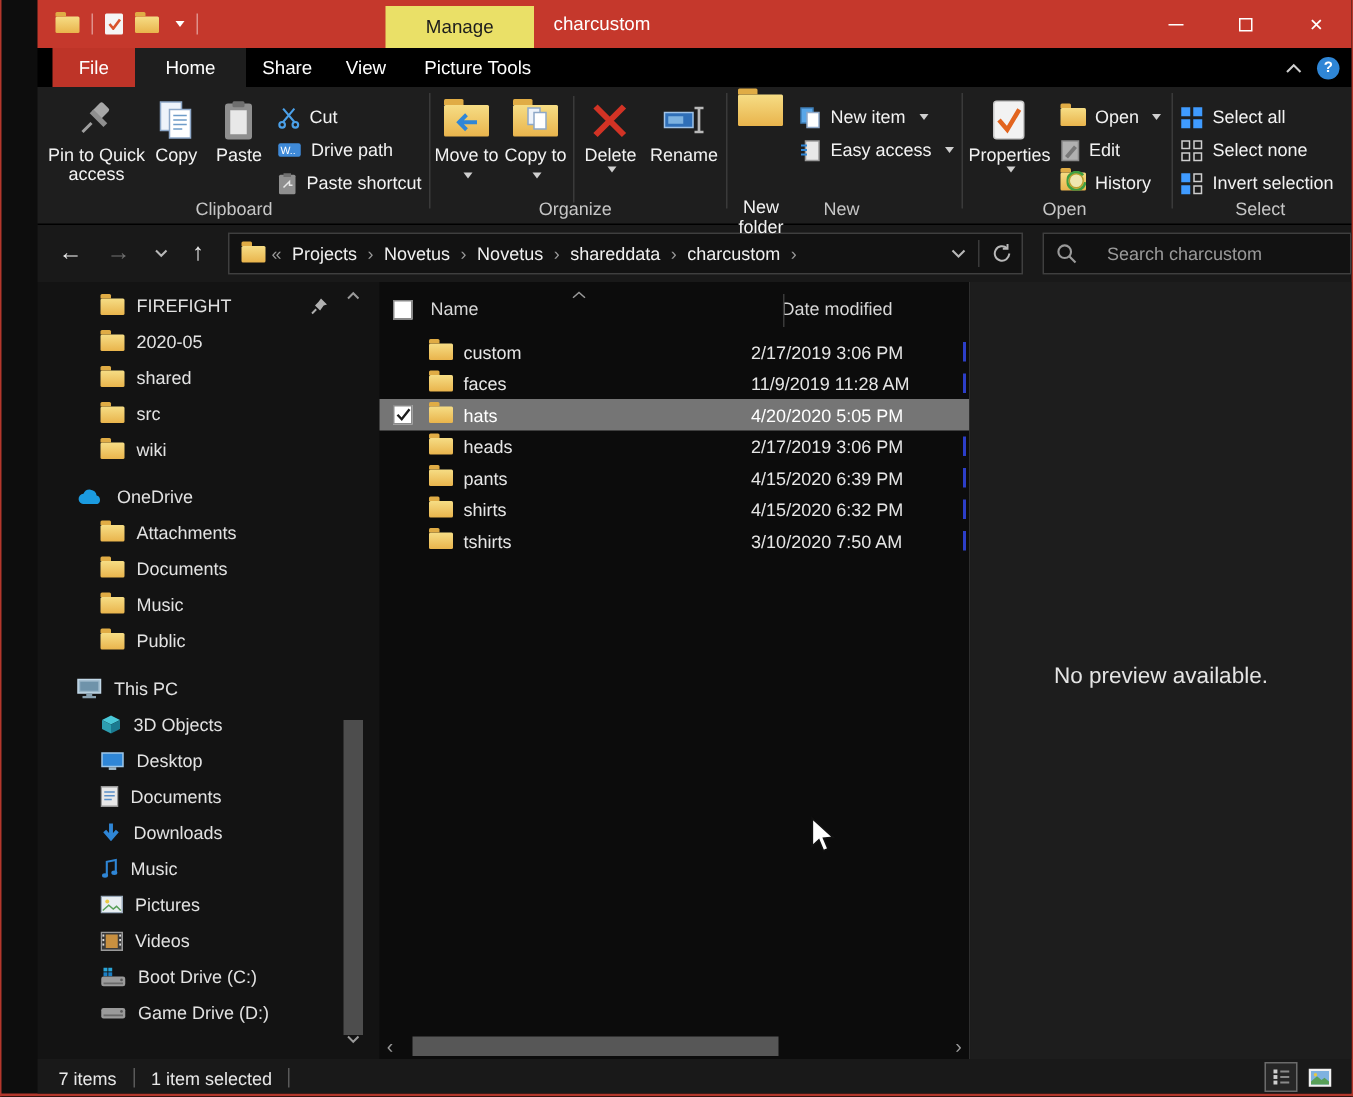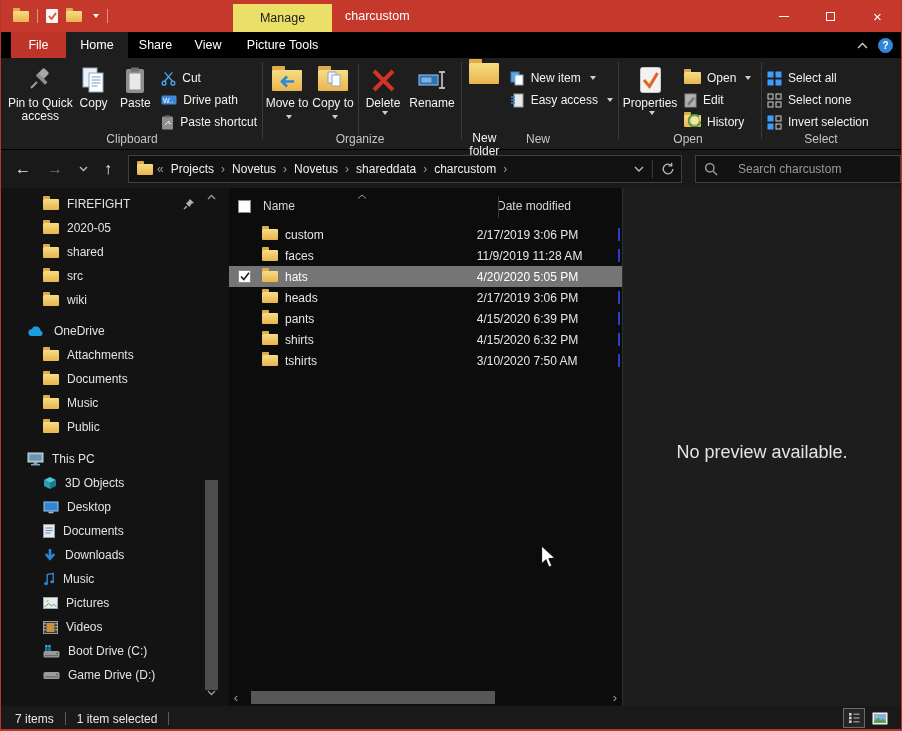--- a/index.html
+++ b/index.html
@@ -1,38 +1,38 @@
 <!DOCTYPE html>
 <html><head>
 <meta charset="utf-8">
 <style>
   * { margin:0; padding:0; box-sizing:border-box; }
   body { background:#000; font-family:"Liberation Sans", sans-serif; }
   .window { position:relative; width:902px; height:731px; background:#0d0d0d; overflow:hidden;
             border-left:1px solid #b4372c; border-right:1px solid #b4372c; border-bottom:2px solid #b4372c;
-            color:#e8e8e8; font-size:12px; }
+            color:#e8e8e8; font-size:12px;padding-left:24px; }
 
   
   .titlebar { position:relative; height:32px; background:#c5382c; display:flex; align-items:center; }
   .qat { display:flex; align-items:center; gap:8px; padding-left:12px; }
   .qat-sep { width:1px; height:14px; background:rgba(255,255,255,.45); }
   .manage-tab { position:absolute; left:232px; top:4px; width:99px; height:28px; background:#eae067;
                 color:#1c1c1c; display:flex; align-items:center; justify-content:center; font-size:12.5px; }
   .win-title { position:absolute; left:344px; top:0; height:32px; display:flex; align-items:center; color:#fff; font-size:12.5px; }
   .win-controls { position:absolute; right:0; top:0; display:flex; height:32px; }
   .win-btn { width:47px; height:32px; display:flex; align-items:center; justify-content:center; color:#fff; }
   .glyph-min { width:10px; height:1px; background:#fff; display:block; }
   .glyph-max { width:9px; height:9px; border:1px solid #fff; display:block; }
   .glyph-close { font-size:15px; line-height:1; }
 
   
   .tabsrow { position:relative; height:26px; background:#000; display:flex; padding-left:10px; }
   .rtab { height:26px; display:flex; align-items:center; justify-content:center; font-size:12.5px; color:#fff; }
   .rtab.file { width:55px; background:#be3428; }
-  .rtab.home { width:62px; background:#1e1e1e; }
+  .rtab.home { width:74px; background:#1e1e1e; }
   .rtab.share { width:55px; } .rtab.view { width:50px; } .rtab.pict { width:99px; }
   .tabsrow-right { position:absolute; right:8px; top:0; height:26px; display:flex; align-items:center; gap:10px; }
   .help-icon { width:15px; height:15px; border-radius:50%; background:#2f86d6; color:#fff; font-size:10px; font-weight:bold;
                display:flex; align-items:center; justify-content:center; }
 
   
   .ribbon { height:92px; background:#1e1e1e; border-bottom:1px solid #000; display:flex; padding-left:6px; }
   .rgroup { position:relative; display:flex; padding-top:2px; }
   .glabel { position:absolute; bottom:3px; left:0; right:4px; text-align:center; color:#c6c6c6; font-size:12px; }
   .gsep { width:1px; background:#3a3a3a; margin:4px 1px 10px 1px; }
@@ -93,21 +93,21 @@
   .row .fold { margin-left:10px; }
   .fname { margin-left:7px; width:198px; }
   .fdate { width:150px; }
   .hscroll { position:absolute; bottom:1px; left:1px; right:1px; height:15px; display:flex; align-items:center; }
   .hs-arrow { width:12px; text-align:center; color:#9a9a9a; font-size:13px; line-height:15px; }
   .hs-track { position:relative; flex:1; height:15px; }
   .hs-thumb { position:absolute; left:9px; top:1px; width:244px; height:13px; background:#575757; }
   .hs-right { margin-left:auto; }
 
   .preview { position:relative; flex:1; background:#1d1d1d; display:flex; justify-content:center; }
-  .preview-msg { margin-top:254px; color:#e4e4e4; font-size:18px; }
+  .preview-msg { margin-top:254px; color:#e4e4e4; font-size:15px; }
 
   
   .statusbar { position:relative; height:25px; background:#191919; display:flex; align-items:center; padding-left:14px; }
   .st-div { width:1px; height:13px; background:#5a5a5a; margin:0 11px; }
   .view-btns { position:absolute; right:10px; top:2px; display:flex; gap:4px; }
   .vbtn { width:22px; height:20px; display:flex; align-items:center; justify-content:center; }
   .vbtn.active { border:1px solid #6a6a6a; background:#262626; }
 
   .cursor { position:absolute; left:539px; top:544px; pointer-events:none; }
   svg { display:block; }

